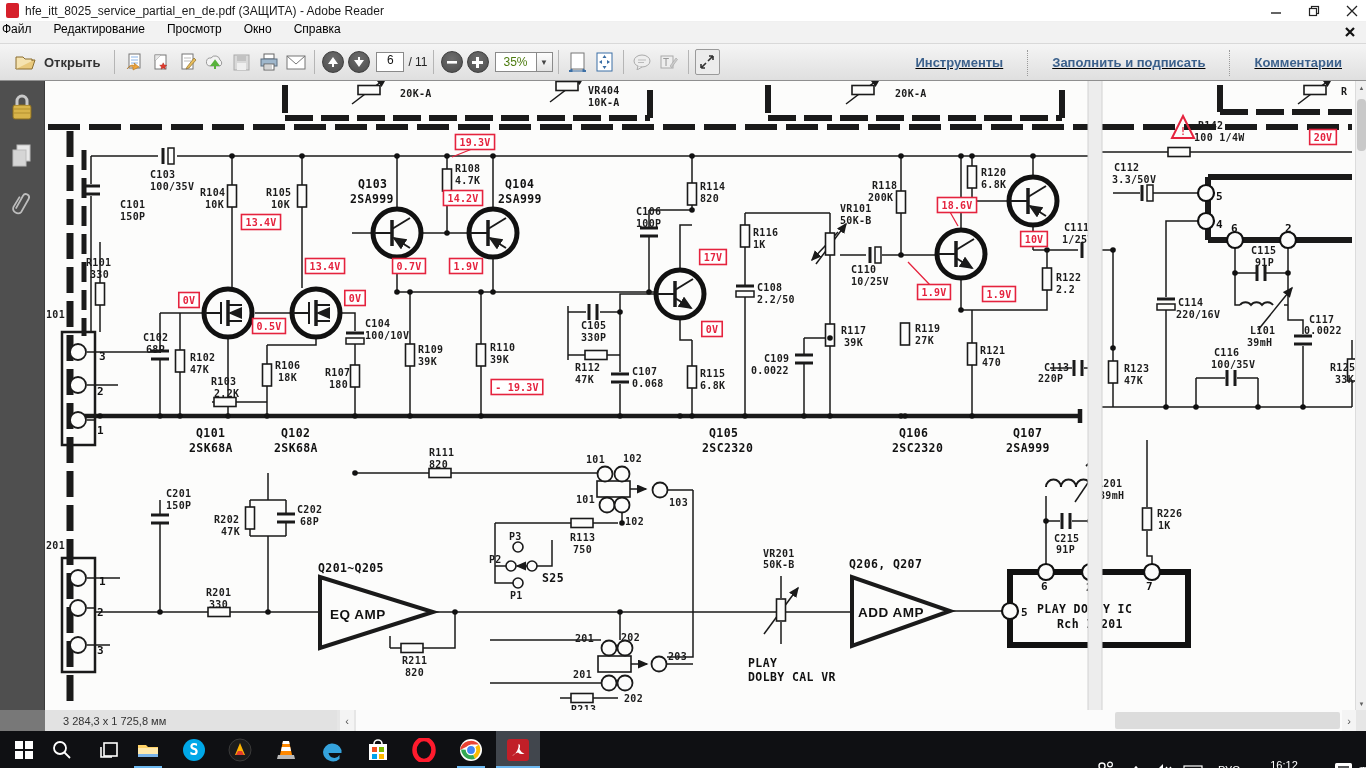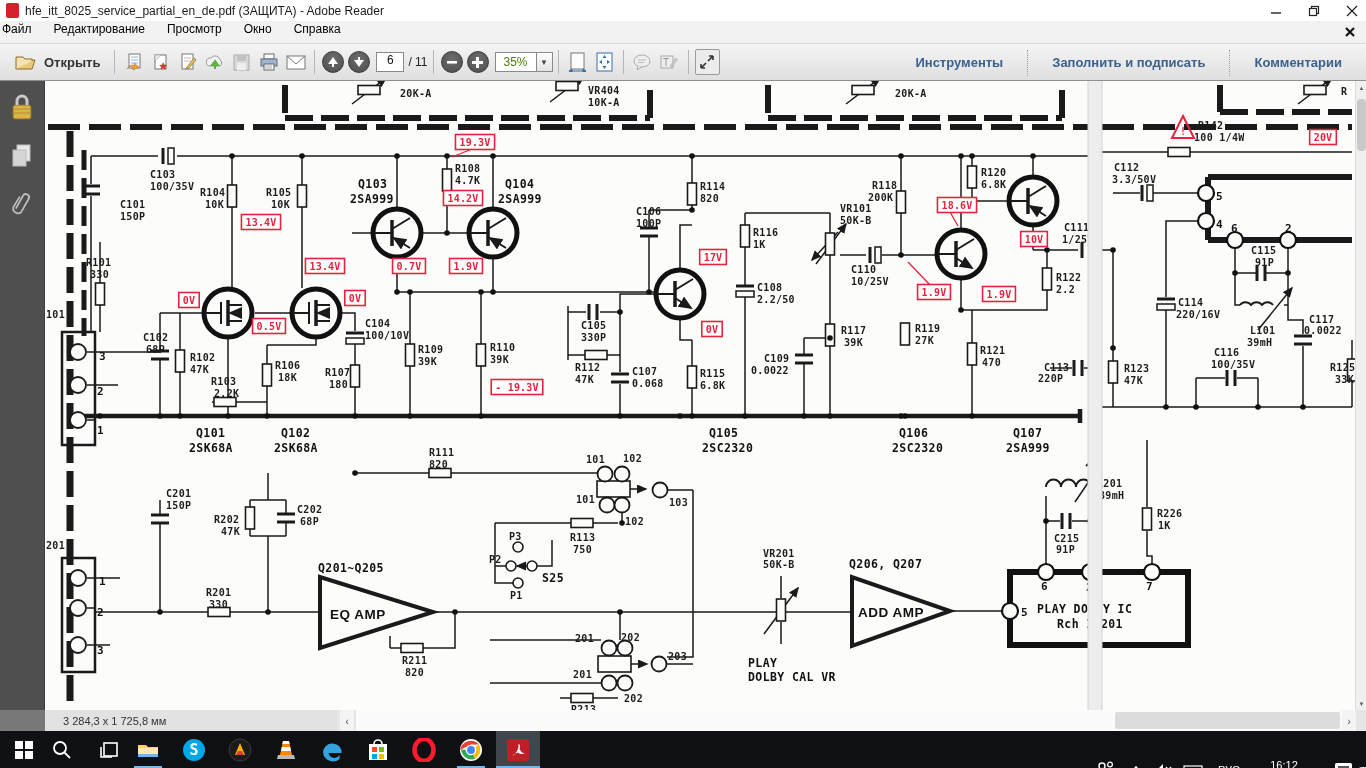--- a/index.html
+++ b/index.html
@@ -38,21 +38,21 @@
   .circbtn { width:22px; height:22px; border-radius:50%;
     background:radial-gradient(circle at 50% 35%, #6e6e6e, #4c4c4c); border:1px solid #3e3e3e;
     display:flex; align-items:center; justify-content:center; margin:0 2px;}
   .pagebox { width:28px; height:20px; background:#fff; border:1px solid #8a8a8a; font-size:12px;
     text-align:center; color:#111; margin:0 4px; font-family:"Liberation Sans",sans-serif;}
   .pagetotal { font-size:12px; color:#222; }
   .zoombox { width:42px; height:20px; background:#fff; border:1px solid #8a8a8a; font-size:12px;
     color:#4d7c0f; display:flex; align-items:center; justify-content:center; margin-left:4px;}
   .zoomcaret { width:16px; height:20px; background:linear-gradient(#fdfdfd,#e3e3e3); border:1px solid #8a8a8a;
     border-left:none; display:flex; align-items:center; justify-content:center; font-size:8px; color:#444;}
-  .tb-links { position:absolute; right:10px; top:0; height:37px; display:flex; align-items:center; }
+  .tb-links { position:absolute; right:10px; top:0; height:37px; display:flex; align-items:center;text-decoration:underline; }
   .tb-link { font-size:13px; font-weight:bold; color:#3c618c; padding:0 14px; cursor:default;}
 
   
   .docarea { position:absolute; left:0; top:81px; width:1366px; height:629px; background:#fff; }
   .sidebar { position:absolute; left:0; top:0; width:45px; height:629px; background:#4f4f4f;
     display:flex; flex-direction:column; align-items:center; padding-top:12px; gap:22px;
     border-right:1px solid #3c3c3c;}
   .pagewrap { position:absolute; left:45px; top:0; width:1310px; height:629px; background:#fdfdfc; }
   .vscroll { position:absolute; right:0; top:0; width:11px; height:629px; background:#f0f0f0;
     border-left:1px solid #dcdcdc;}

